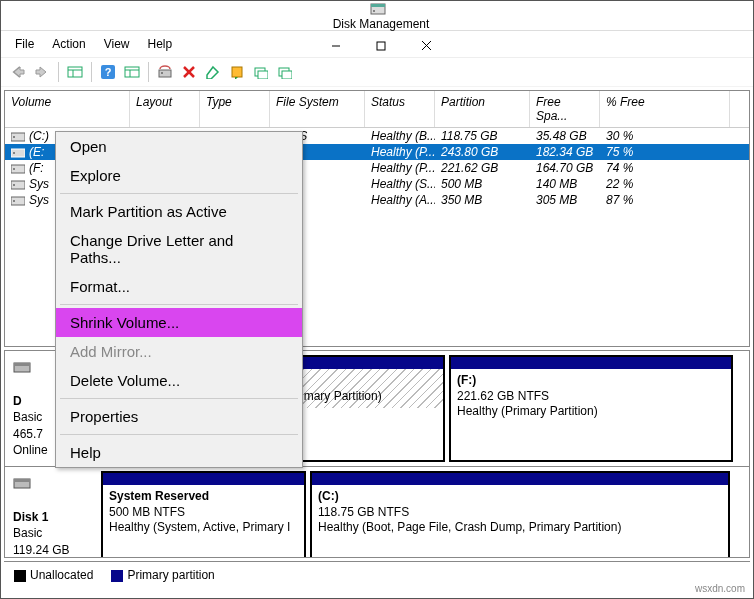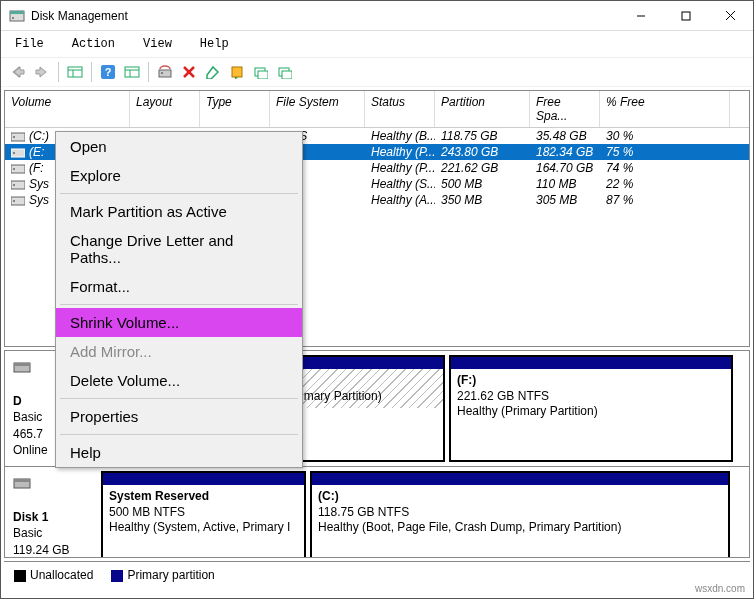--- a/index.html
+++ b/index.html
@@ -1,22 +1,22 @@
 <!DOCTYPE html>
 <html><head>
 <meta charset="utf-8">
 <style>
   * { box-sizing: border-box; }
   body { margin: 0; font-family: "Segoe UI", Tahoma, sans-serif; font-size: 12px; color: #000; background: #fff; width: 754px; height: 599px; overflow: hidden; border: 1px solid #555; position: relative; }
-  .titlebar { display: flex; align-items: center; height: 30px; padding: 0 0 0 8px; border-bottom: 1px solid #ddd; }
+  .titlebar { display: flex; align-items: center; height: 30px; padding: 0 0 0 8px; border-bottom: 1px solid #ddd; flex-direction: column; }
   .titlebar .icon { width: 16px; height: 16px; margin-right: 6px; }
   .titlebar .title { flex: 1; font-size: 12px; }
   .winbtns { display: flex; }
   .winbtns div { width: 45px; height: 29px; display: flex; align-items: center; justify-content: center; font-size: 14px; }
-  .menubar { display: flex; padding: 2px 6px; gap: 12px; font-family: Liberation Mono, monospace; }
+  .menubar { display: flex; padding: 2px 6px; gap: 2px; }
   .menubar div { padding: 4px 8px; }
   .toolbar { display: flex; padding: 3px 6px; gap: 2px; border-top: 1px solid #eee; border-bottom: 1px solid #f3f3f3; align-items: center; }
   .toolbar .tb { width: 22px; height: 22px; display: flex; align-items: center; justify-content: center; border: 1px solid transparent; }
   .toolbar .sep { width: 1px; height: 20px; background: #ccc; margin: 0 3px; }
   svg { display: block; }
   .grid { border: 1px solid #888; margin: 3px; font-style: italic; }
   .grid-head { display: flex; background: #fff; border-bottom: 1px solid #ccc; }
   .grid-head div { padding: 4px 6px; border-right: 1px solid #ddd; font-size: 12px; }
   .grid-body { height: 218px; background: #fff; overflow: hidden; }
   .grid-row { display: flex; }
@@ -221,21 +221,21 @@
             <rect x="0" y="2" width="14" height="8" fill="#ddd" stroke="#666"></rect>
             <circle cx="3" cy="6" r="1" fill="#666"></circle>
           </svg>
           <span>Sys</span>
         </div>
         <div class="c-lay"></div>
         <div class="c-typ"></div>
         <div class="c-fs">TFS</div>
         <div class="c-sta">Healthy (S...</div>
         <div class="c-cap">500 MB</div>
-        <div class="c-fre">110 MB</div>
+        <div class="c-fre">140 MB</div>
         <div class="c-pct">22 %</div>
       </div>
       <div class="grid-row">
         <div class="c-vol vcell">
           <svg class="drive-ico" width="14" height="11">
             <rect x="0" y="2" width="14" height="8" fill="#ddd" stroke="#666"></rect>
             <circle cx="3" cy="6" r="1" fill="#666"></circle>
           </svg>
           <span>Sys</span>
         </div>

